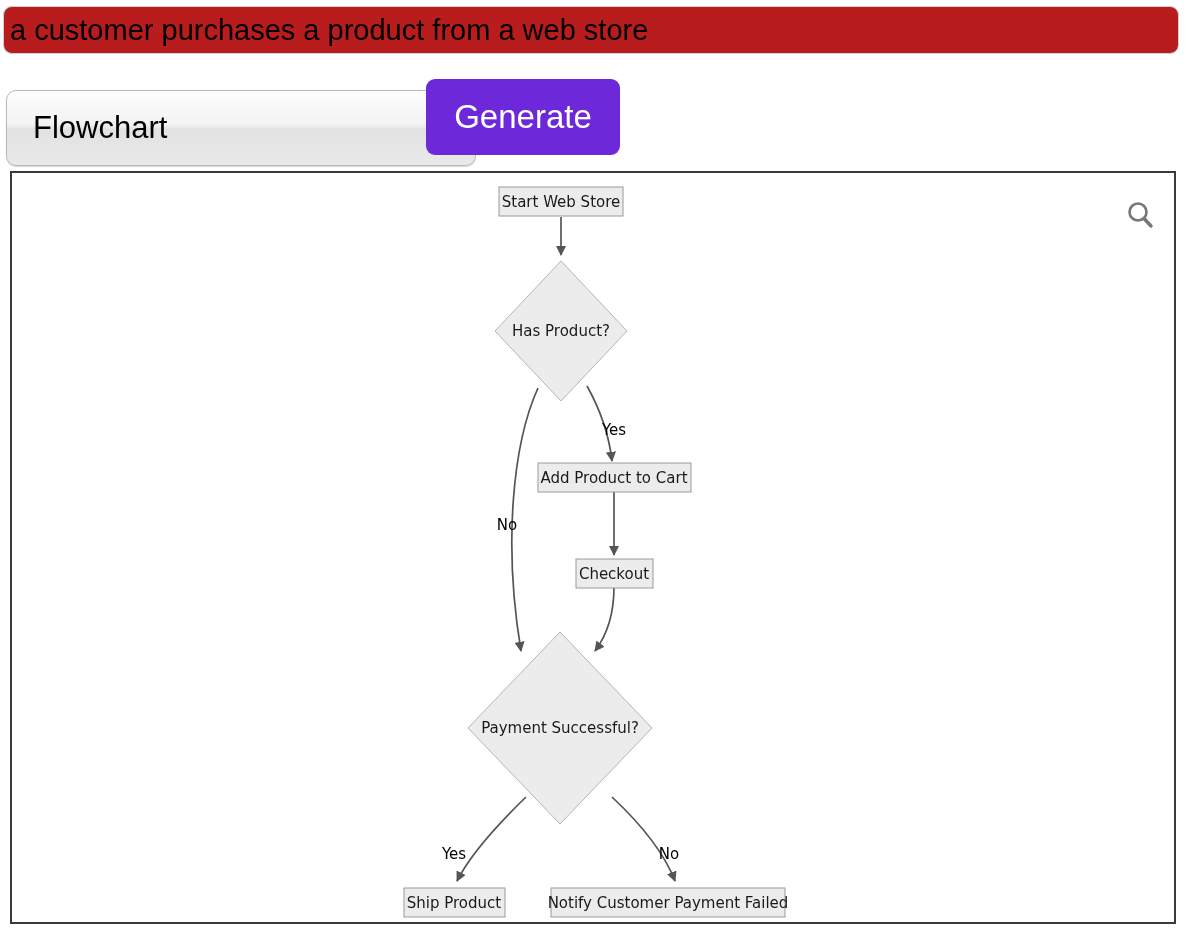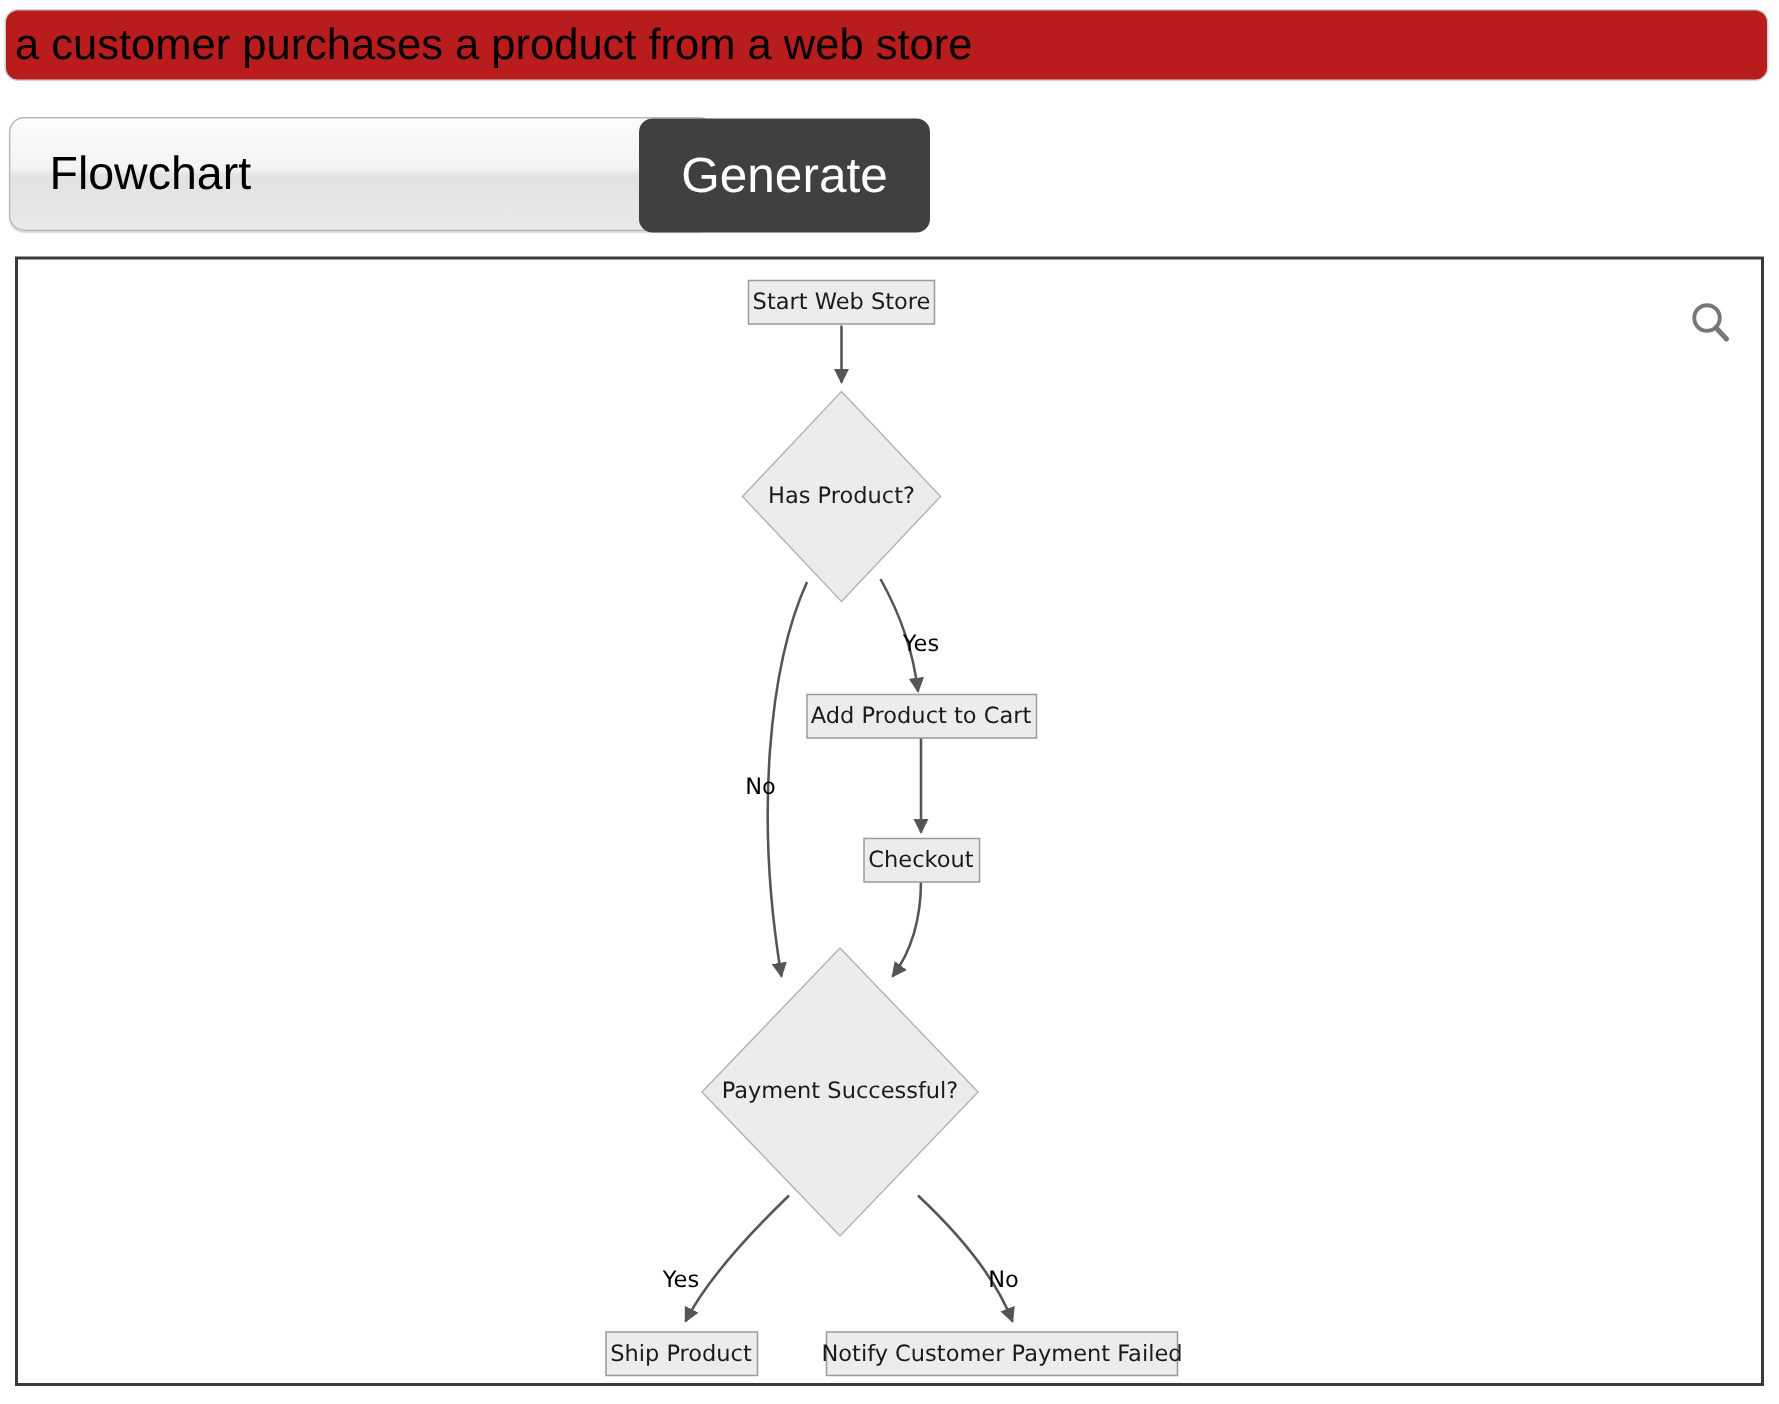--- a/index.html
+++ b/index.html
@@ -35,21 +35,21 @@
 
   
   .controls {
     position: absolute;
     left: 6px;
     top: 78px;
   }
   .type-select {
     position: absolute;
     left: 0px;
-    top: 0px;
+    top: 12px;
     width: 470px;
     height: 76px;
     box-sizing: border-box;
     border: 1px solid #b9b9b9;
     border-radius: 10px;
     background: linear-gradient(to bottom, #fdfdfd 0%, #f3f3f3 45%, #e2e2e2 52%, #e9e9e9 100%);
     box-shadow: 0 1px 1px rgba(0,0,0,0.16), inset 0 1px 0 #ffffff;
     padding-left: 20px;
   }
   .type-select .label {
@@ -87,21 +87,21 @@
   }
 
   .generate-btn {
     position: absolute;
     left: 420px;
     top: 1px;
     width: 194px;
     height: 76px;
     border: none;
     border-radius: 9px;
-    background: #404040;
+    background: #6d28d9;
     color: #ffffff;
     font-family: "Liberation Sans", sans-serif;
     font-size: 33px;
     cursor: pointer;
     padding: 0;
   }
 
   
   .canvas {
     position: absolute;

